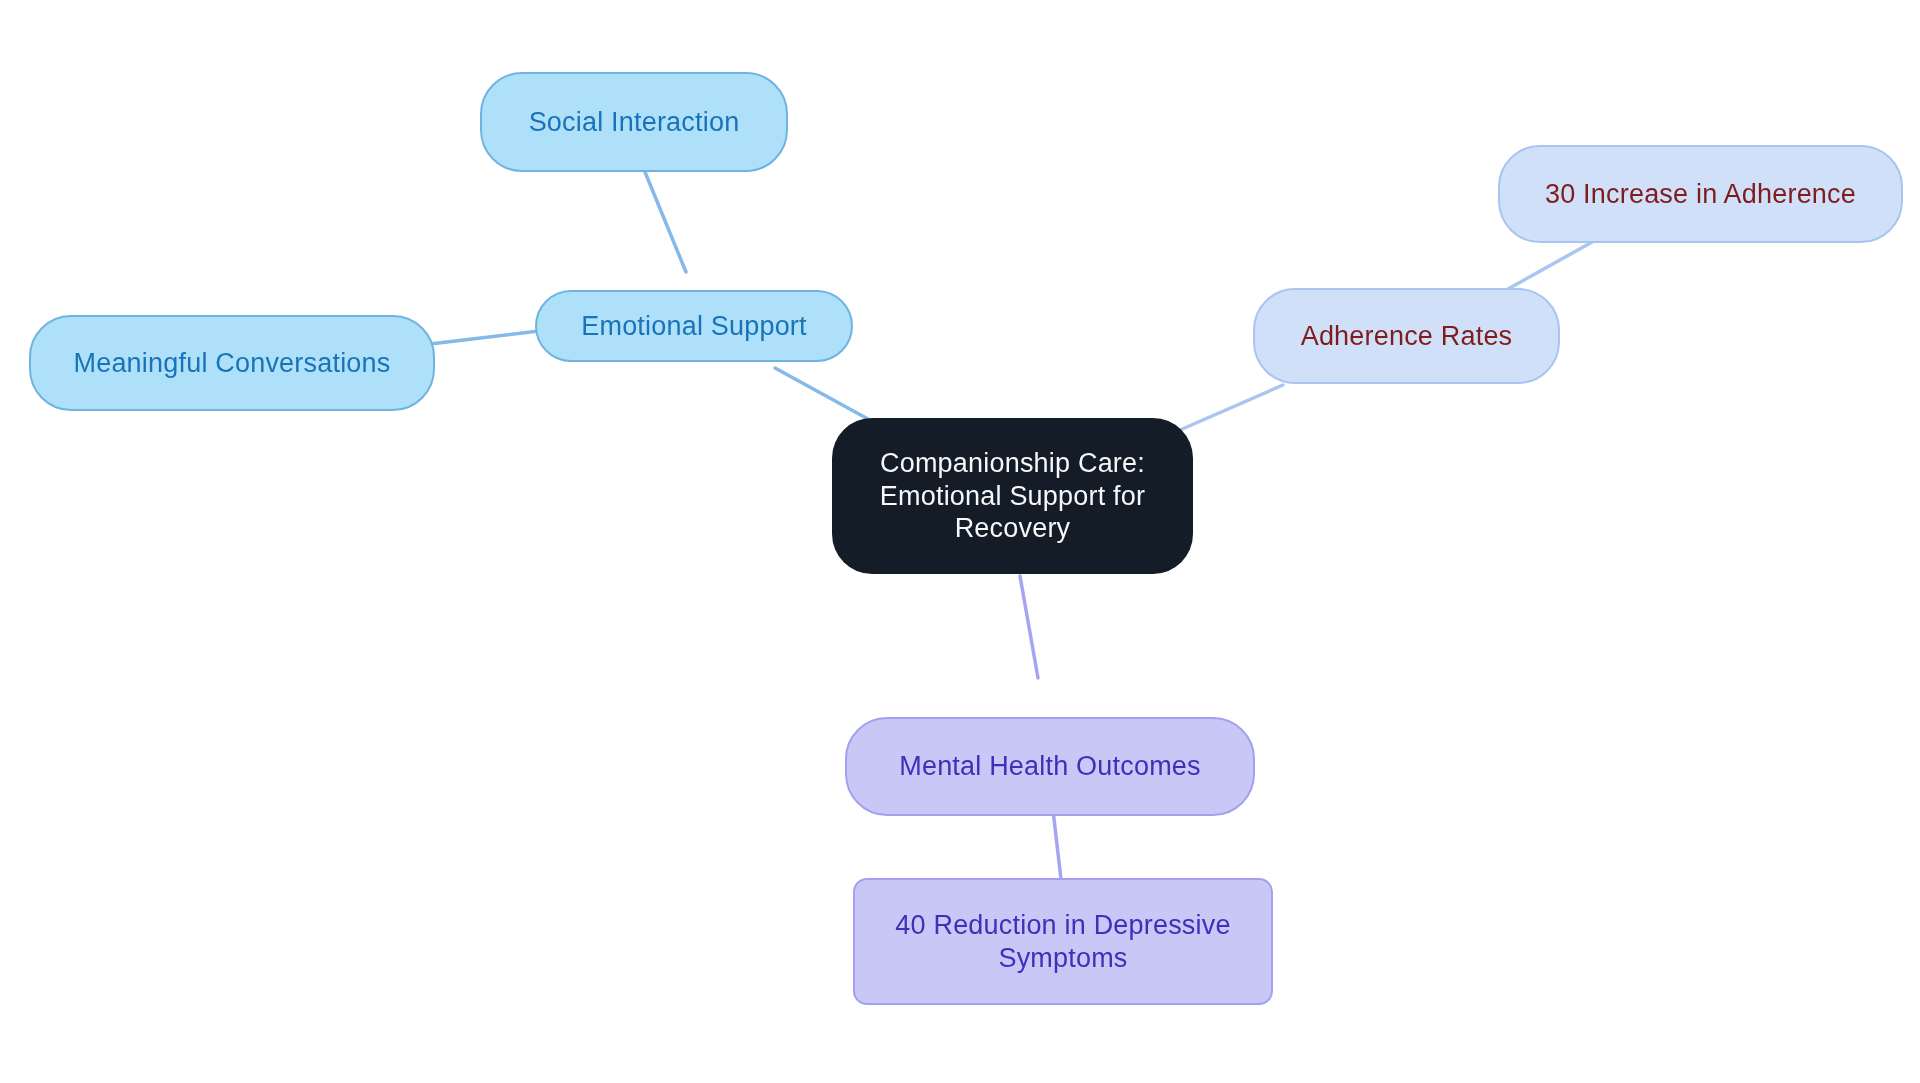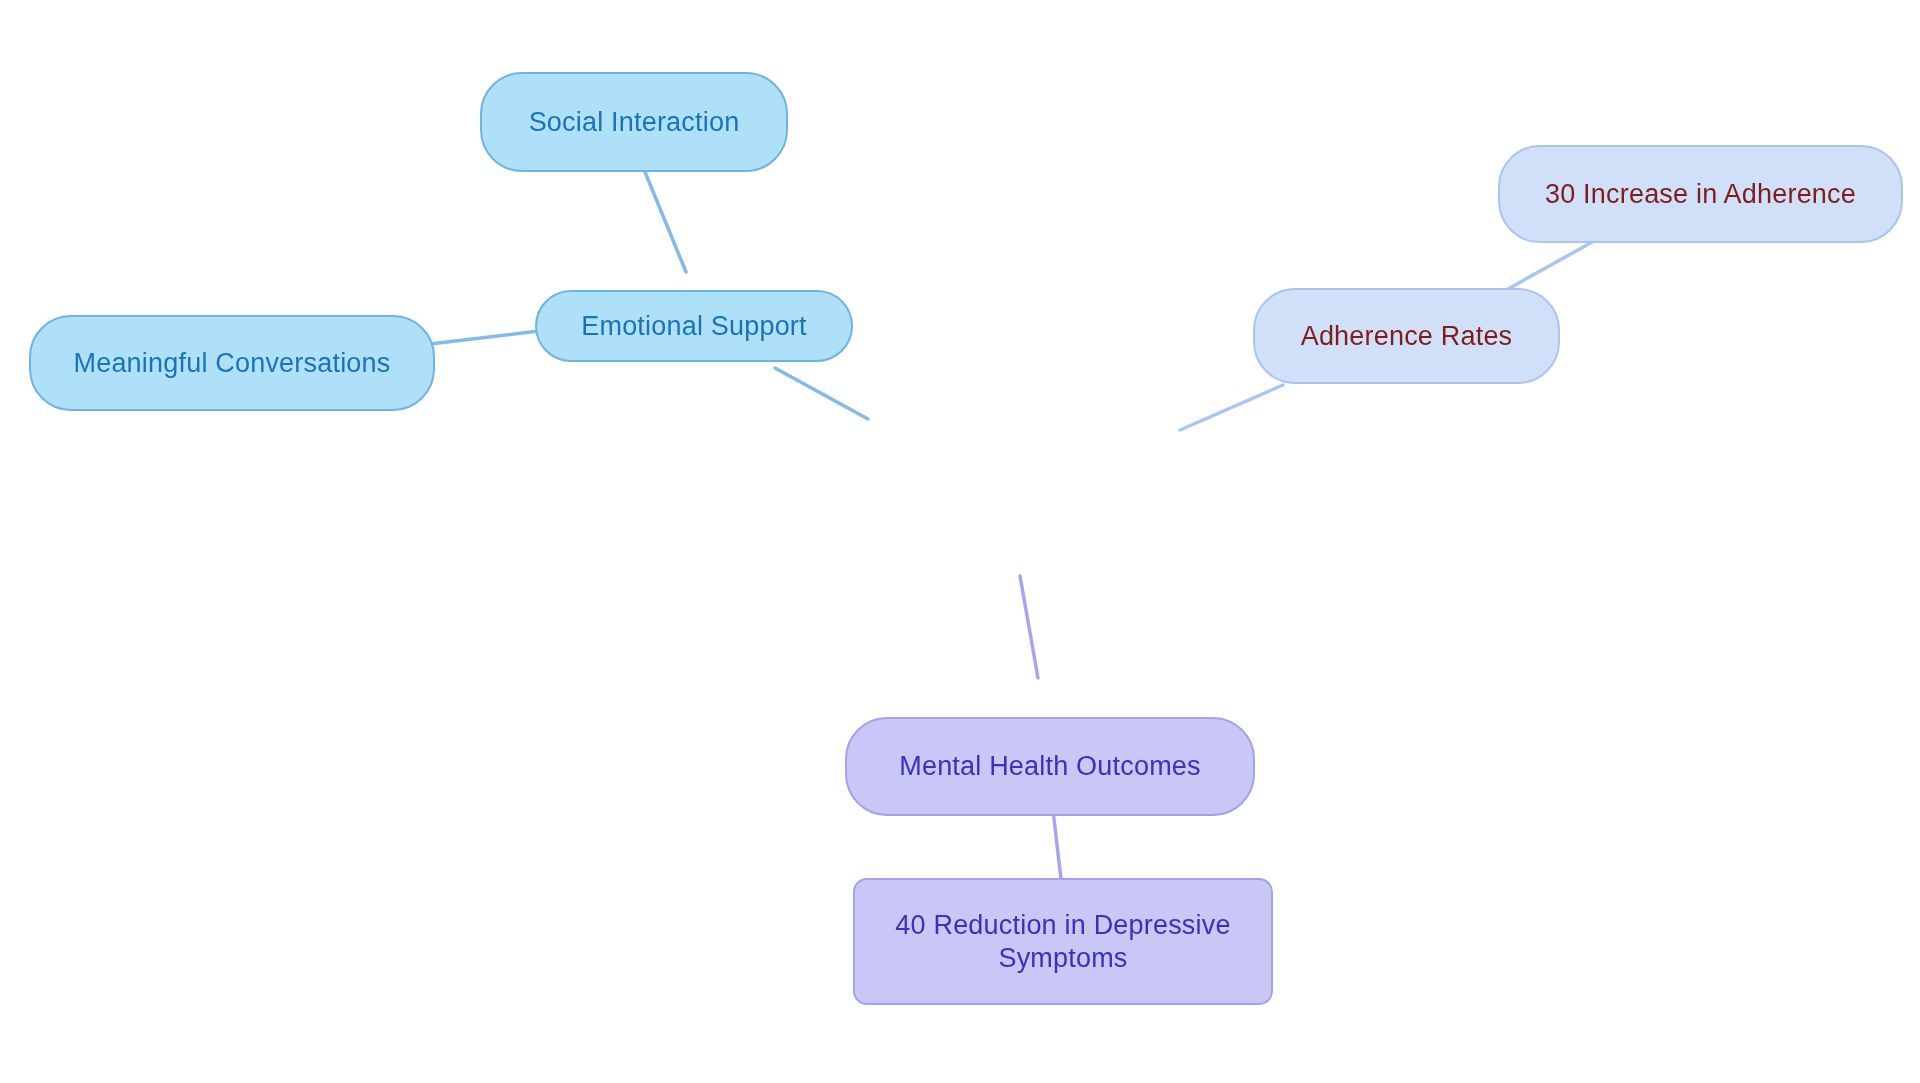--- a/index.html
+++ b/index.html
@@ -85,20 +85,21 @@
   <svg class="edges-layer" viewBox="0 0 1920 1083" xmlns="http://www.w3.org/2000/svg">
     <line class="edge sky" x1="645" y1="172" x2="686" y2="272"></line>
     <line class="edge sky" x1="430" y1="344" x2="547" y2="330"></line>
     <line class="edge sky" x1="775" y1="368" x2="868" y2="419"></line>
     <line class="edge peri" x1="1180" y1="430" x2="1283" y2="385"></line>
     <line class="edge peri" x1="1508" y1="289" x2="1594" y2="241"></line>
     <line class="edge lav" x1="1020" y1="576" x2="1038" y2="678"></line>
     <line class="edge lav" x1="1049" y1="776" x2="1061" y2="879"></line>
   </svg>
 
+  <div class="node center-node pos-center">Companionship Care: Emotional Support for Recovery</div>
 
   <div class="node sky pos-emotional">Emotional Support</div>
 
   <div class="node sky pos-social">Social Interaction</div>
 
   <div class="node sky pos-meaningful">Meaningful Conversations</div>
 
   <div class="node peri pos-adherence">Adherence Rates</div>
 
   <div class="node peri pos-increase">30 Increase in Adherence</div>

